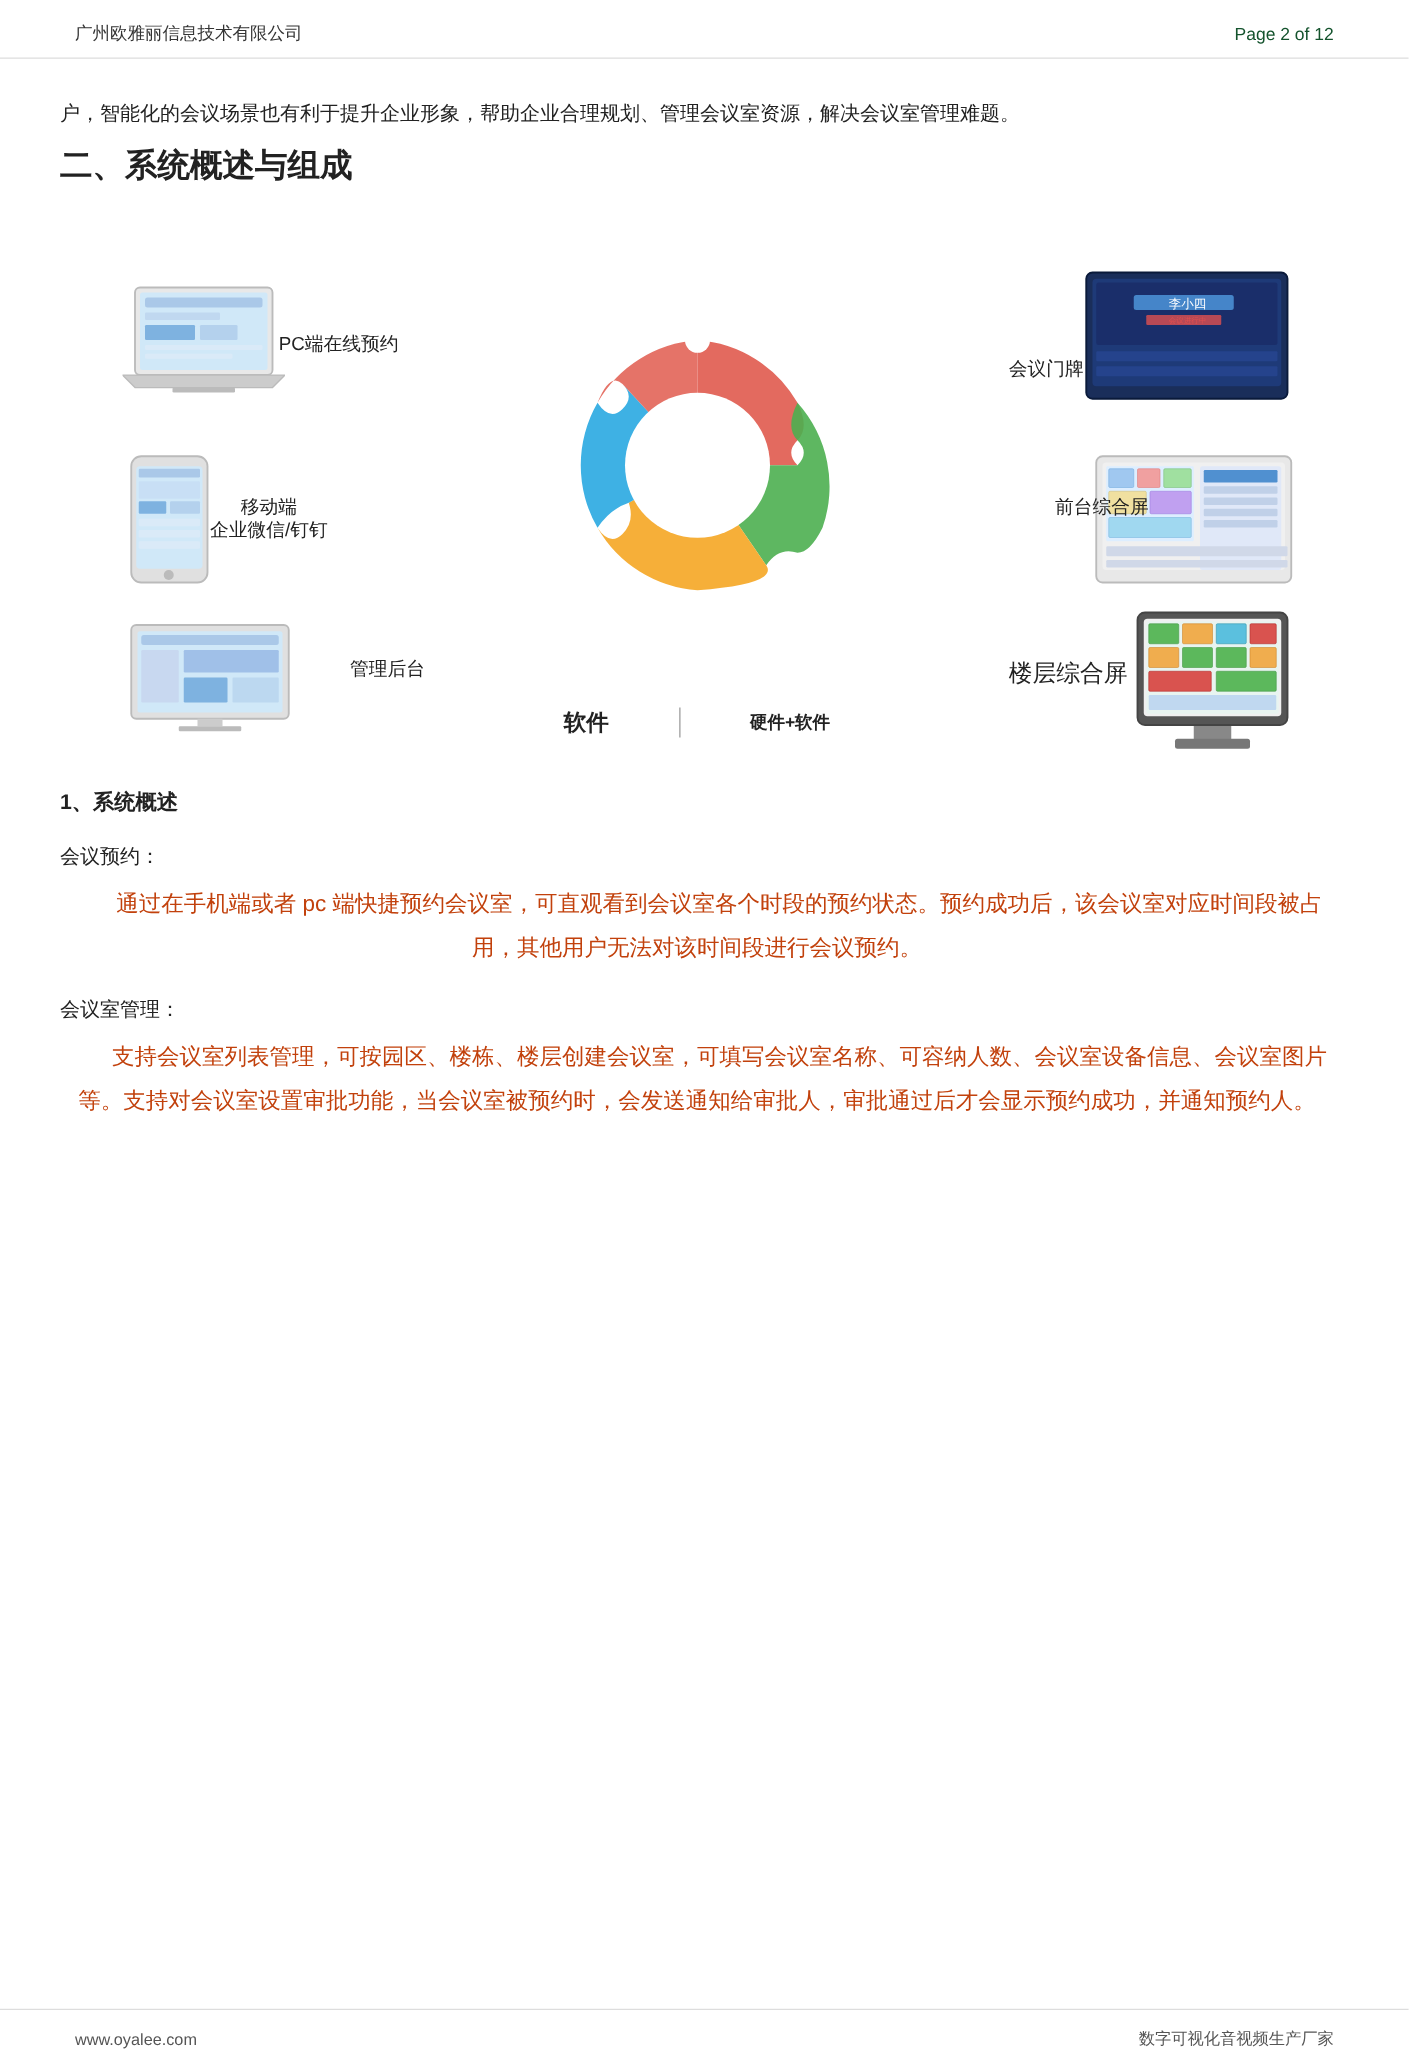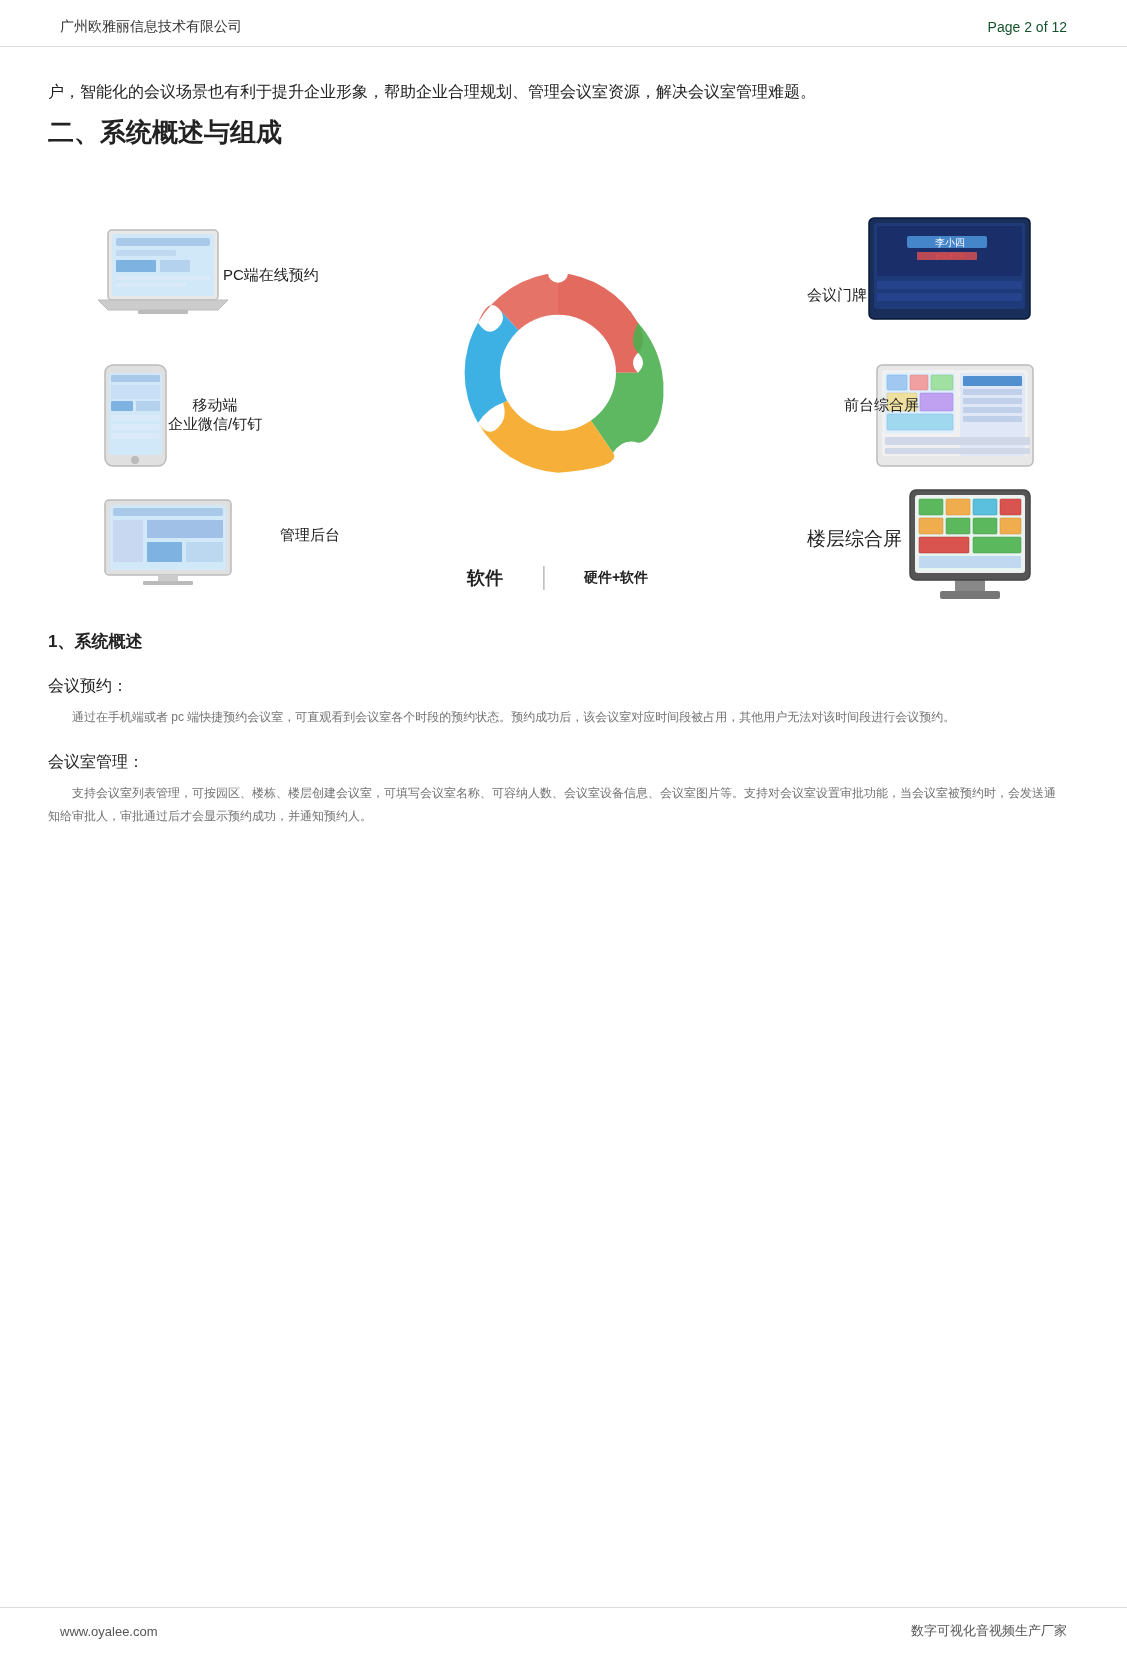--- a/index.html
+++ b/index.html
@@ -157,21 +157,21 @@
       width: 130px;
       height: 115px;
     }
     
     .bottom-labels {
       position: absolute;
       bottom: 8px;
       left: 50%;
       transform: translateX(-50%);
       display: flex;
-      gap: 40px;
+      gap: 56px;
       align-items: center;
     }
     .bottom-label-soft {
       font-size: 18px;
       font-weight: bold;
       color: #222;
     }
     .bottom-label-hard {
       font-size: 14px;
       font-weight: bold;
@@ -184,25 +184,26 @@
     }
     
     .subsection-title {
       font-size: 17px;
       font-weight: bold;
       color: #222;
       margin-bottom: 16px;
       margin-top: 8px;
     }
     .body-text {
-      font-size: 12px;
+      font-size: 18px;
       line-height: 1.95;
-      color: #737373;
+      color: #c2410c;
       margin-bottom: 6px;
       text-indent: 2em;
+      text-align: center;
     }
     .topic-label {
       font-size: 16px;
       line-height: 1.9;
       color: #222;
       margin-top: 18px;
       margin-bottom: 4px;
     }
     .page-footer {
       position: absolute;

